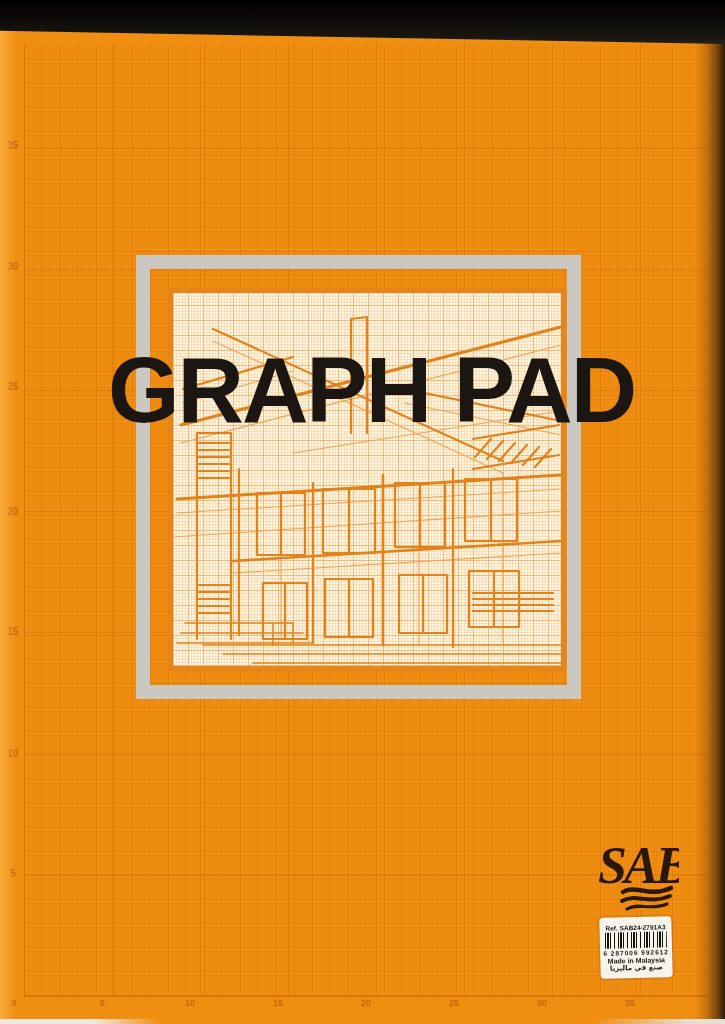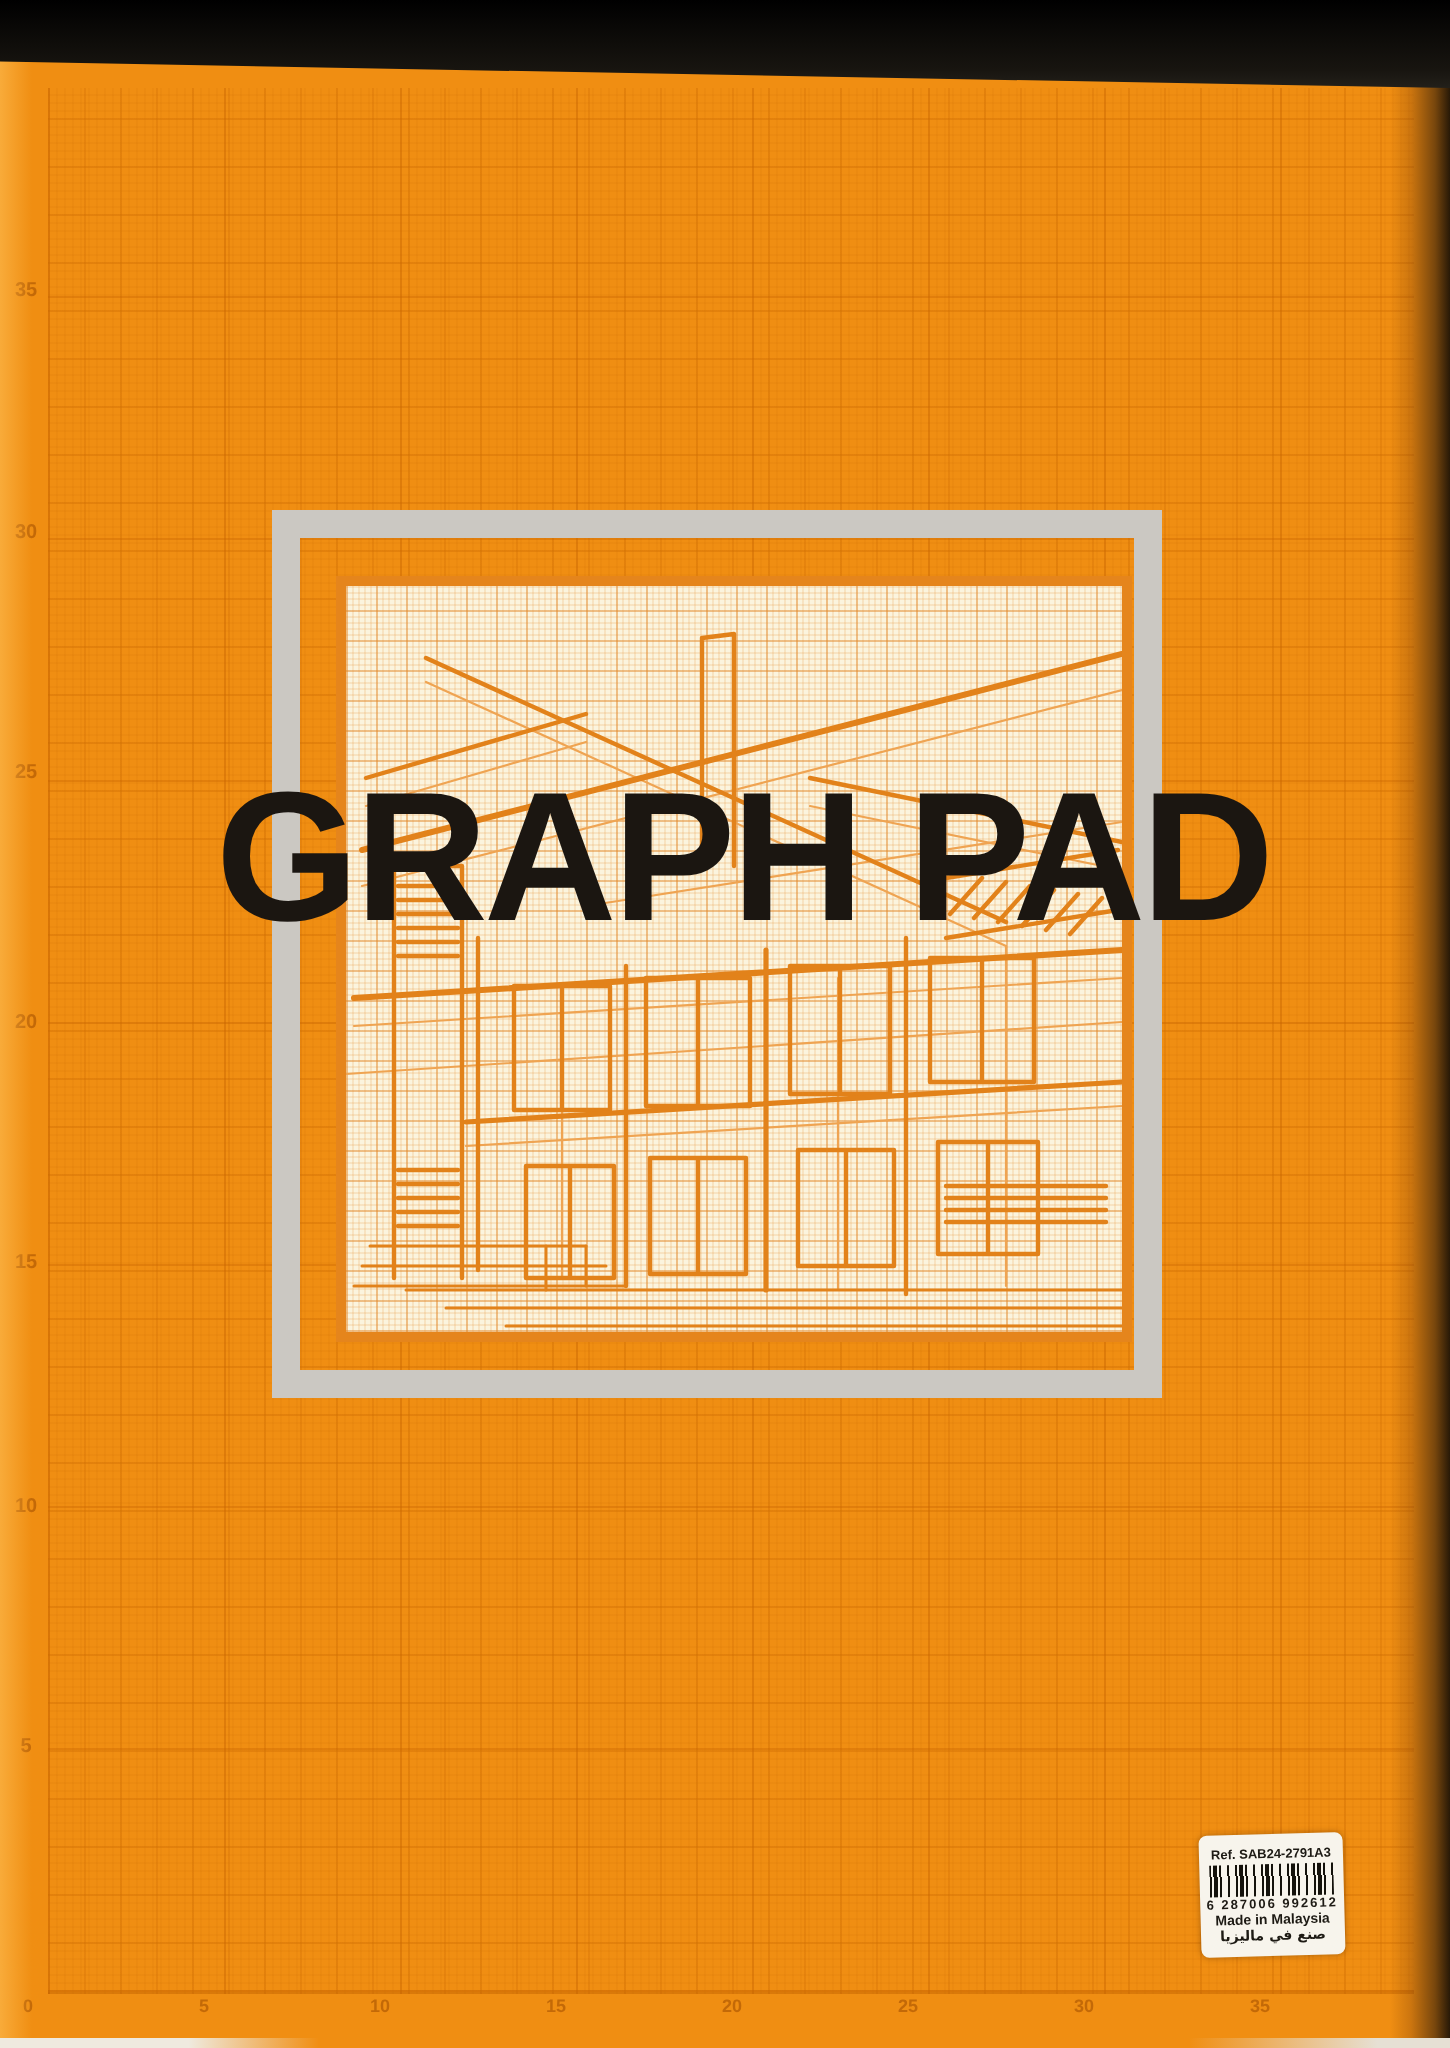--- a/index.html
+++ b/index.html
@@ -61,21 +61,20 @@
       repeating-linear-gradient(0deg, rgba(233,160,80,.20) 0 1px, transparent 1px 3px),
       repeating-linear-gradient(90deg, rgba(233,160,80,.20) 0 1px, transparent 1px 3px);
   }
   .picture svg{position:absolute;left:0;top:0;width:100%;height:100%;}
   
   .title{
     position:absolute;top:344px;left:calc(50% + 9px);transform:translateX(-50%);
     z-index:6;white-space:nowrap;
     font-size:92px;line-height:92px;font-weight:700;letter-spacing:-2px;
     color:#1b1611;
-    margin-top:39px;
   }
   
   .spec-bar{
     position:absolute;left:133px;top:705px;width:450px;height:23px;z-index:5;
     background:#12100a;display:flex;align-items:center;justify-content:center;
   }
   .spec-bar span{
     color:#f2efe6;font-size:14px;font-weight:700;letter-spacing:2px;white-space:nowrap;
   }
   
@@ -186,20 +185,30 @@
         <path d="M12 330 H120 M8 340 H130 M4 350 H140"></path>
         <path d="M30 352 H388 M50 361 H388 M80 370 H388"></path>
         <path d="M120 330 V350 M100 330 V352"></path>
       </g>
     </svg>
   </div>
 
   <div class="title">GRAPH PAD</div>
 
 
+  <div class="brand-logo">
+    <svg viewBox="0 0 82 86">
+      <text x="1" y="50" font-family="Liberation Serif, serif" font-style="italic" font-weight="bold" font-size="52" letter-spacing="-3" fill="#2b1708">SAB</text>
+      <g fill="none" stroke="#2b1708" stroke-linecap="round">
+        <path d="M26 59 C 38 51, 52 65, 74 55" stroke-width="4.5"></path>
+        <path d="M25 68 C 38 60, 52 72, 73 63" stroke-width="4"></path>
+        <path d="M30 76 C 41 69, 53 78, 70 71" stroke-width="3.2"></path>
+      </g>
+    </svg>
+  </div>
 
   <div class="barcode-label">
     <div class="label-ref">Ref. SAB24-2791A3</div>
     <div class="barcode-bars"></div>
     <div class="label-digits">6 287006 992612</div>
     <div class="label-made">Made in Malaysia</div>
     <div class="label-arabic">صنع في ماليزيا</div>
   </div>
 
   <div class="top-bar"></div>

